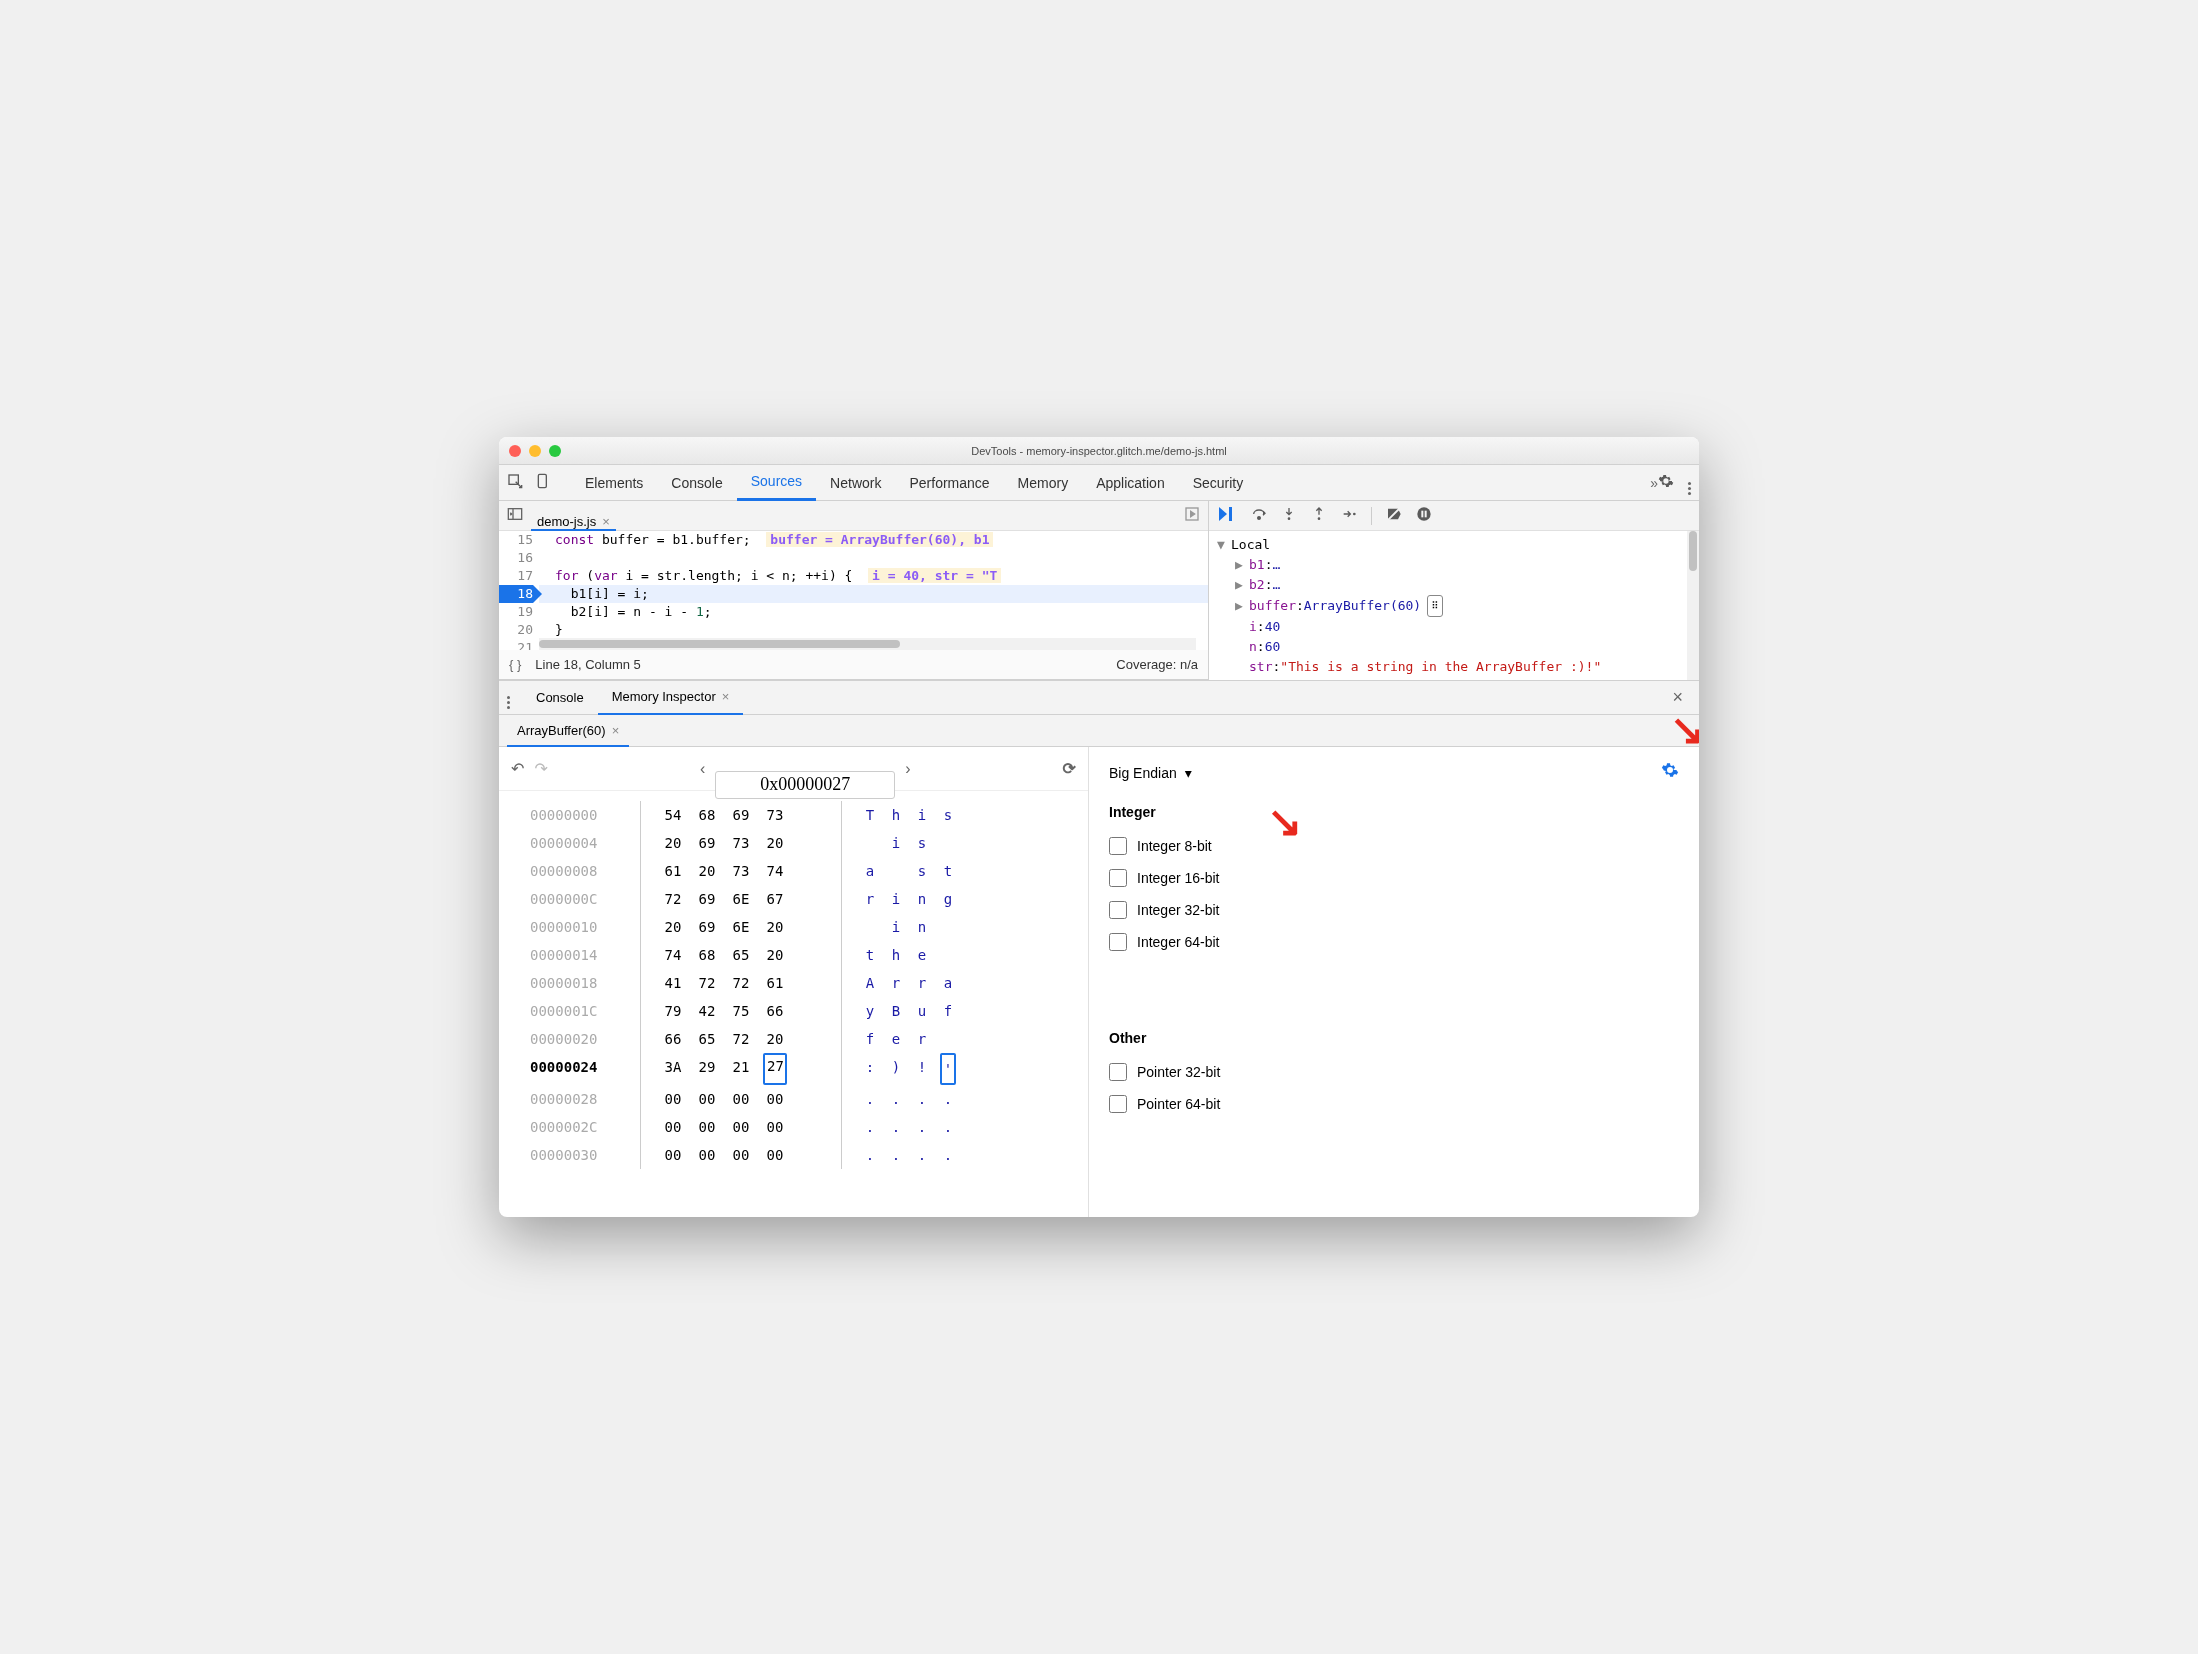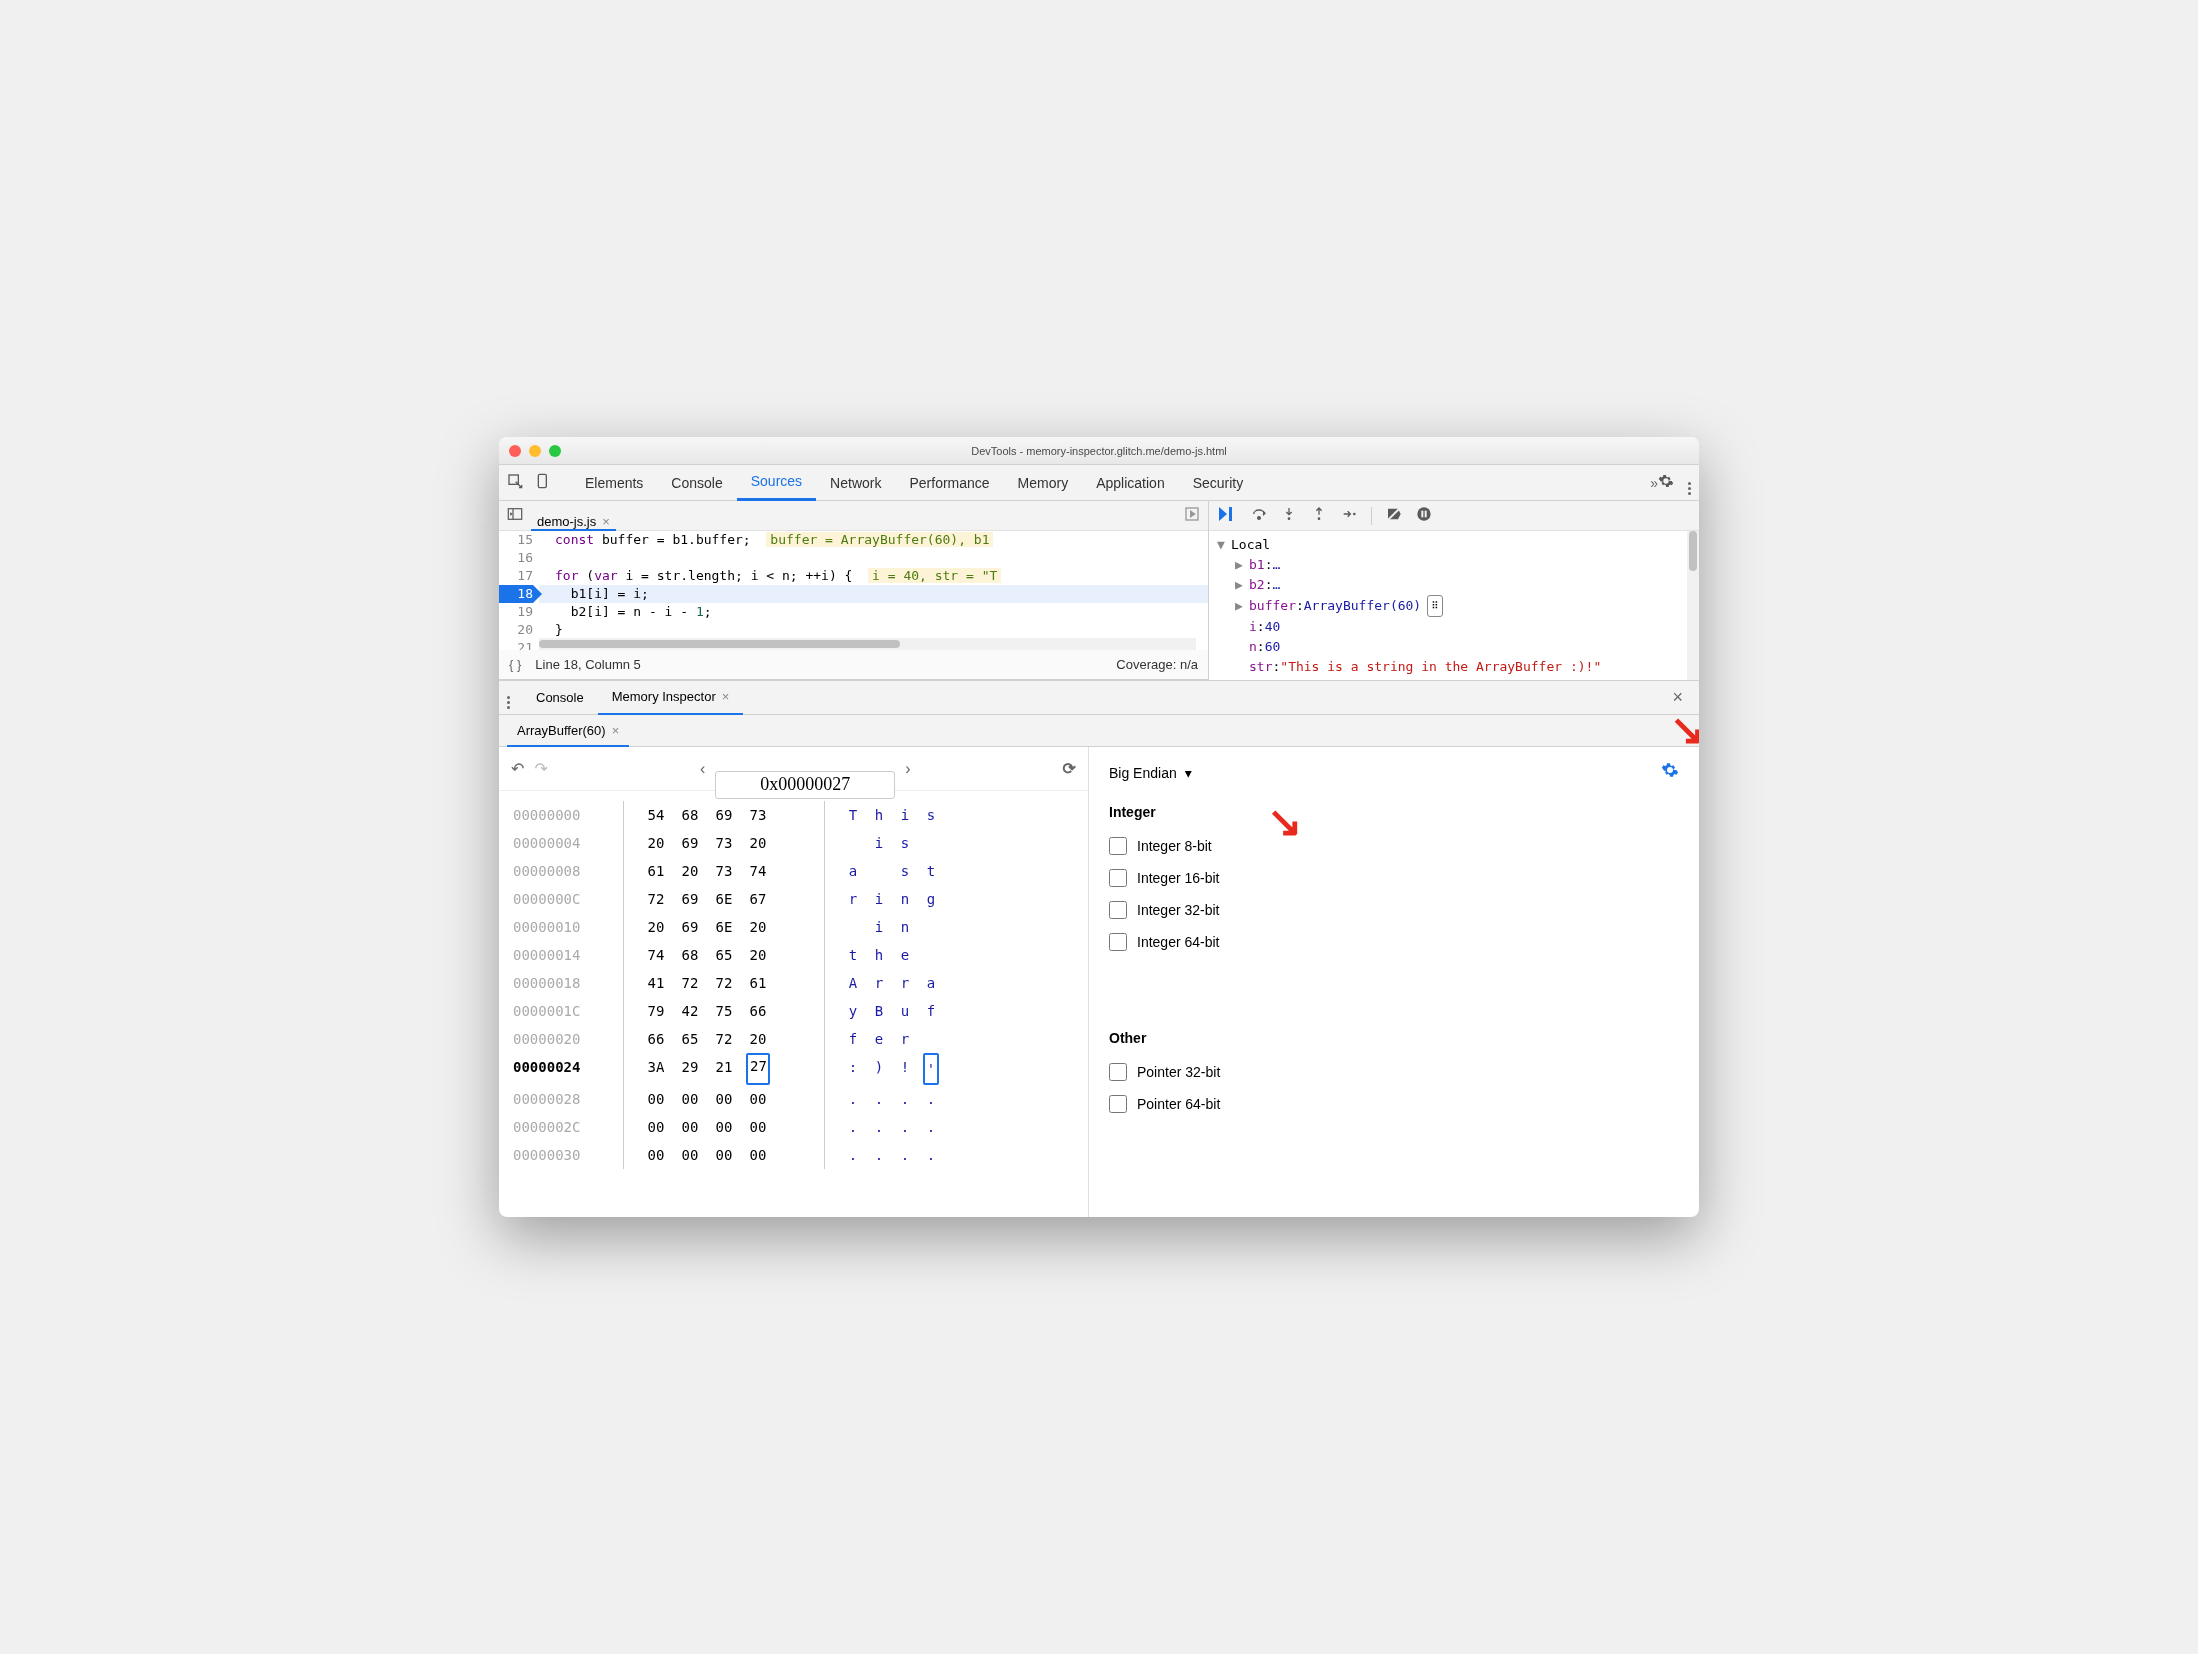--- a/index.html
+++ b/index.html
@@ -59,21 +59,21 @@
 .file-tab { display: flex; align-items: flex-end; gap: 6px; padding: 0 6px; }
 .file-tab.active { border-bottom: 2px solid #1a73e8; height: 30px; }
 .code-area { flex: 1; display: flex; font-family: Menlo, Consolas, monospace; font-size: 13px; overflow: hidden; position: relative; }
 .gutter { width: 40px; text-align: right; padding-right: 6px; color: #888; background: #fff; }
 .gutter .ln { height: 18px; line-height: 18px; }
 .gutter .ln.active { background: #1a73e8; color: #fff; position: relative; }
 .gutter .ln.active::after { content: ""; position: absolute; right: -9px; top: 0; border-left: 9px solid #1a73e8; border-top: 9px solid transparent; border-bottom: 9px solid transparent; }
 .code-lines { flex: 1; }
 .code-lines .cl { height: 18px; line-height: 18px; white-space: pre; padding-left: 16px; }
 .code-lines .cl.hl { background: #e8f0fe; }
-.hint { background: #fdf3d7; color: #4d7c0f; padding: 0 4px; }
+.hint { background: #fdf3d7; color: #8b5cf6; padding: 0 4px; font-weight: bold; }
 .kw { color: #708; }
 .num { color: #164; }
 .status-bar { height: 30px; border-bottom: 1px solid #d0d0d0; display: flex; align-items: center; padding: 0 10px; font-size: 13px; color: #333; background: #fafafa; gap: 14px;}
 .status-bar .sb-right { margin-left: auto; }
 .debug-toolbar { height: 30px; display: flex; align-items: center; gap: 14px; padding: 0 10px; border-bottom: 1px solid #e0e0e0; background: #f3f3f3; color: #5a5a5a; }
 .debug-toolbar .blue { color: #1a73e8; }
 .debug-toolbar .sep { width: 1px; height: 18px; background: #ccc; }
 .scope { flex: 1; font-family: Menlo, Consolas, monospace; font-size: 13px; padding: 4px 8px; overflow: auto; line-height: 20px; position: relative;}
 .scope .row { display: flex; align-items: center; }
 .scope .arrow { color: #888; width: 14px; }
@@ -87,21 +87,21 @@
 .mem-tabs { height: 32px; display: flex; align-items: center; padding: 0 8px; font-size: 13px; background: #f3f3f3; border-bottom: 1px solid #d0d0d0; }
 .mem-tabs .mt { padding: 0 10px; height: 32px; display: flex; align-items: center; gap: 6px; }
 .mem-tabs .mt.active { border-bottom: 2px solid #1a73e8; margin-bottom: -1px; }
 .mem-body { display: flex; height: 470px; position: relative;}
 .mem-left { width: 590px; border-right: 1px solid #e0e0e0; display: flex; flex-direction: column; }
 .mem-right { flex: 1; padding: 14px 20px; position: relative; }
 .mem-nav { height: 44px; display: flex; align-items: center; padding: 0 12px; gap: 10px; border-bottom: 1px solid #eee;}
 .mem-nav .nav-mid { margin: 0 auto; display: flex; align-items: center; gap: 10px; }
 .mem-nav input { width: 180px; height: 28px; text-align: center; font-family: Liberation Serif, serif; font-size: 18px; border: 1px solid #ccc; border-radius: 3px; margin-top: 32px; }
 .mem-nav .navbtn { color: #666; cursor: pointer; font-size: 16px; }
-.hex-table { padding: 10px 14px; font-family: Menlo, monospace; font-size: 14px; line-height: 28px; }
+.hex-table { padding: 10px 31px; font-family: Menlo, monospace; font-size: 14px; line-height: 28px; }
 .hex-row { display: flex; gap: 14px; }
 .hex-addr { color: #aaa; width: 90px; }
 .hex-addr.bold { color: #000; font-weight: bold; }
 .hex-bytes { display: flex; gap: 10px; width: 160px; }
 .hex-bytes span { width: 24px; text-align: center; }
 .hex-bytes .sel { border: 2px solid #1a73e8; border-radius: 2px; padding: 0 2px; line-height: 22px; }
 .hex-ascii-sep { width: 1px; background: #ccc; margin: 0 6px;}
 .hex-ascii { display: flex; gap: 10px; color: #1a1aa6; }
 .hex-ascii span { width: 16px; text-align: center; }
 .hex-ascii .sel { border: 2px solid #1a73e8; border-radius: 2px; }

